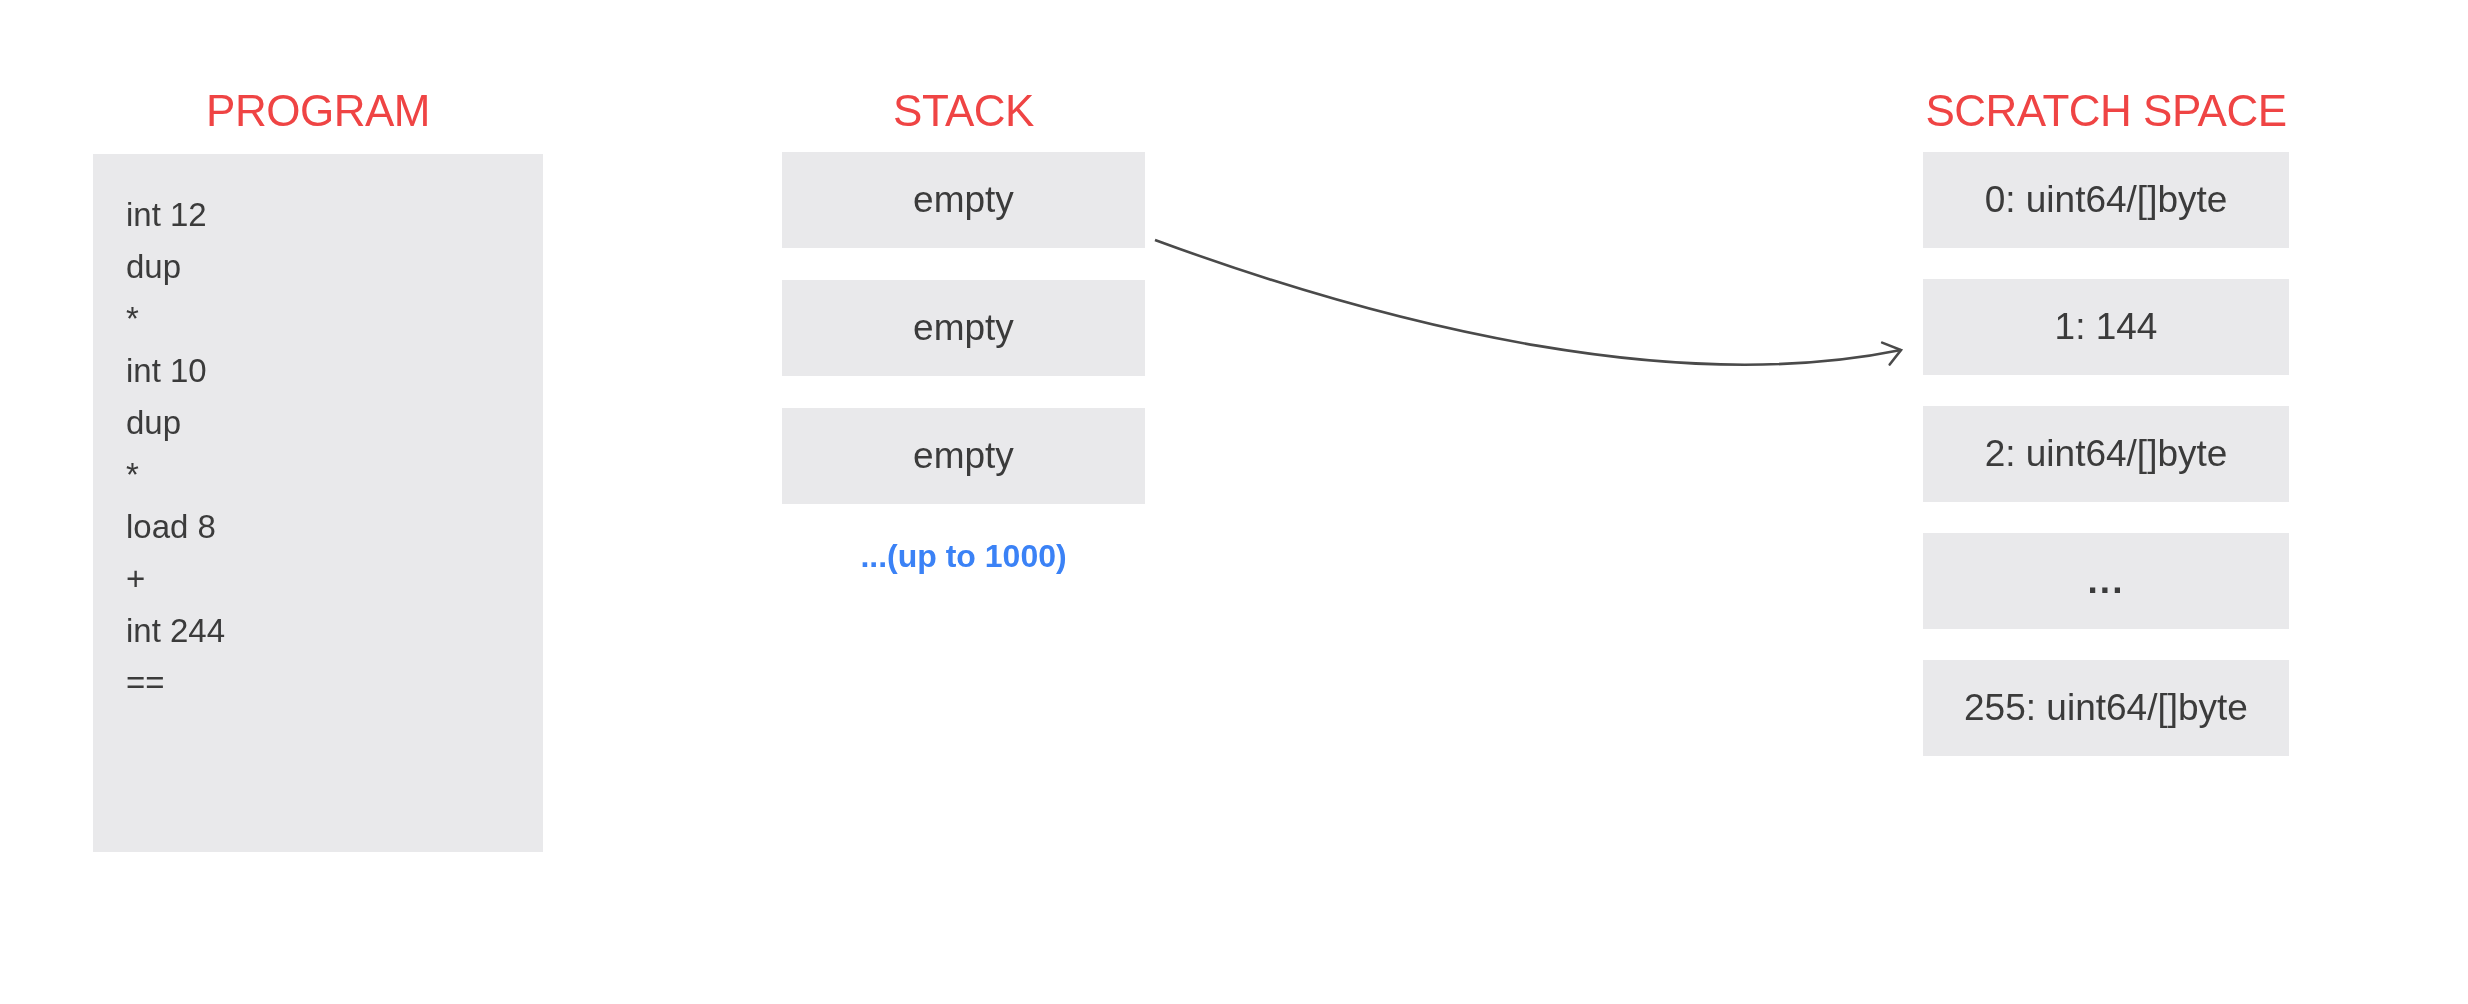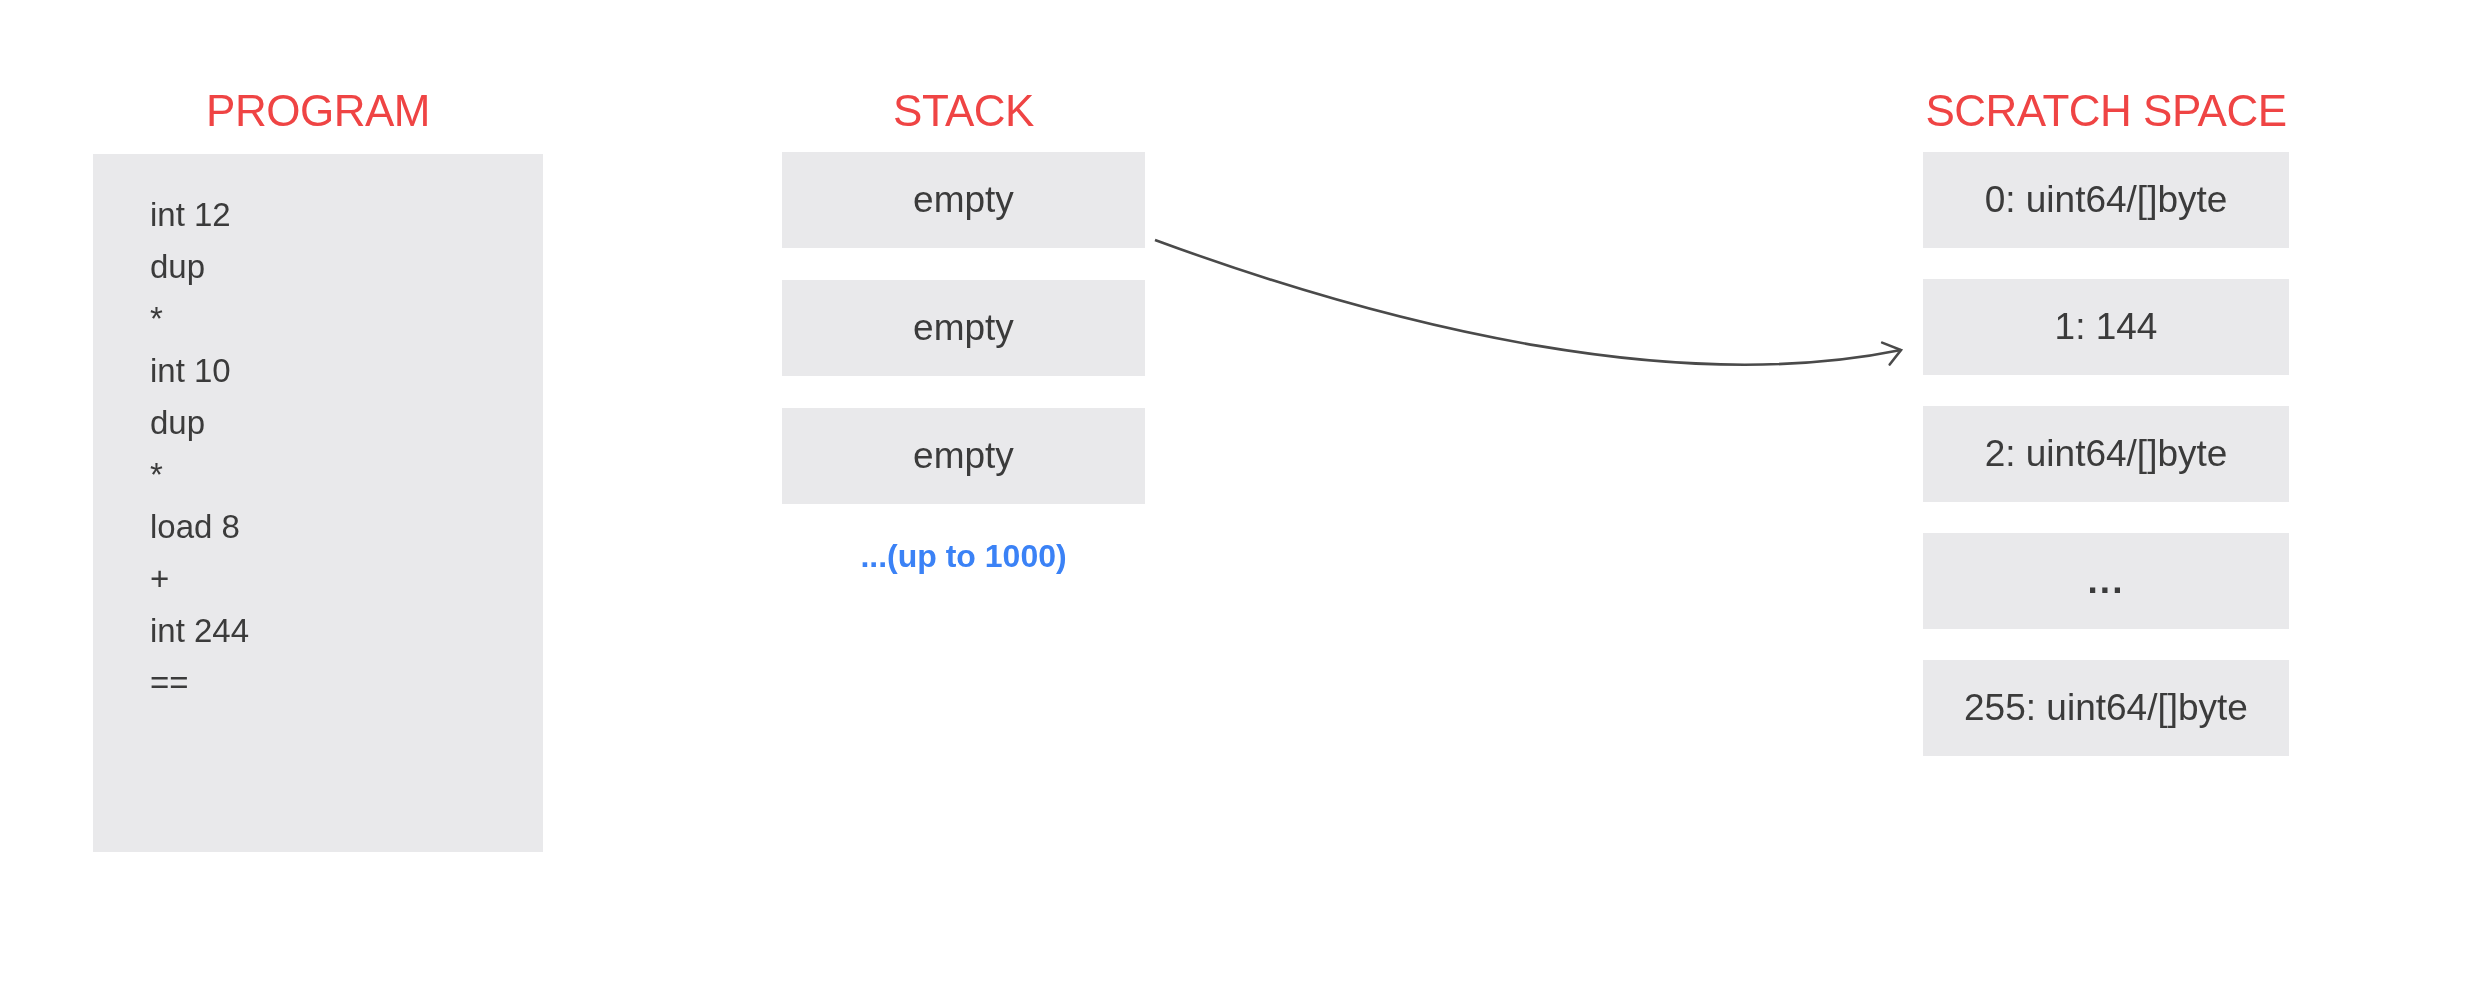--- a/index.html
+++ b/index.html
@@ -29,21 +29,21 @@
     left:93px; top:154px;
     width:450px; height:698px;
     background:#e9e9eb;
     box-sizing:border-box;
     padding-top:35px;
   }
   .code-line {
     height:52px;
     display:flex;
     align-items:center;
-    padding-left:57px;
+    padding-left:33px;
     font-size:33px;
     color:#3b3b3b;
     white-space:pre;
   }
   .code-line.hl {
     box-sizing:border-box;
     margin-left:29px;
     width:316px;
     padding-left:17px;
     border:3px solid #a14044;

